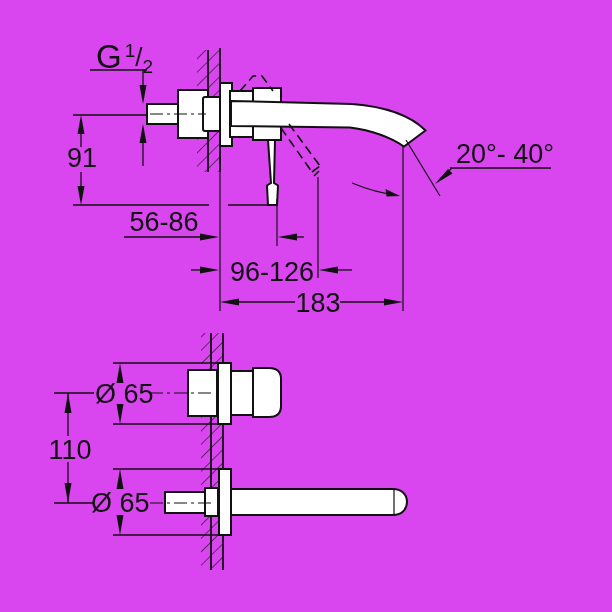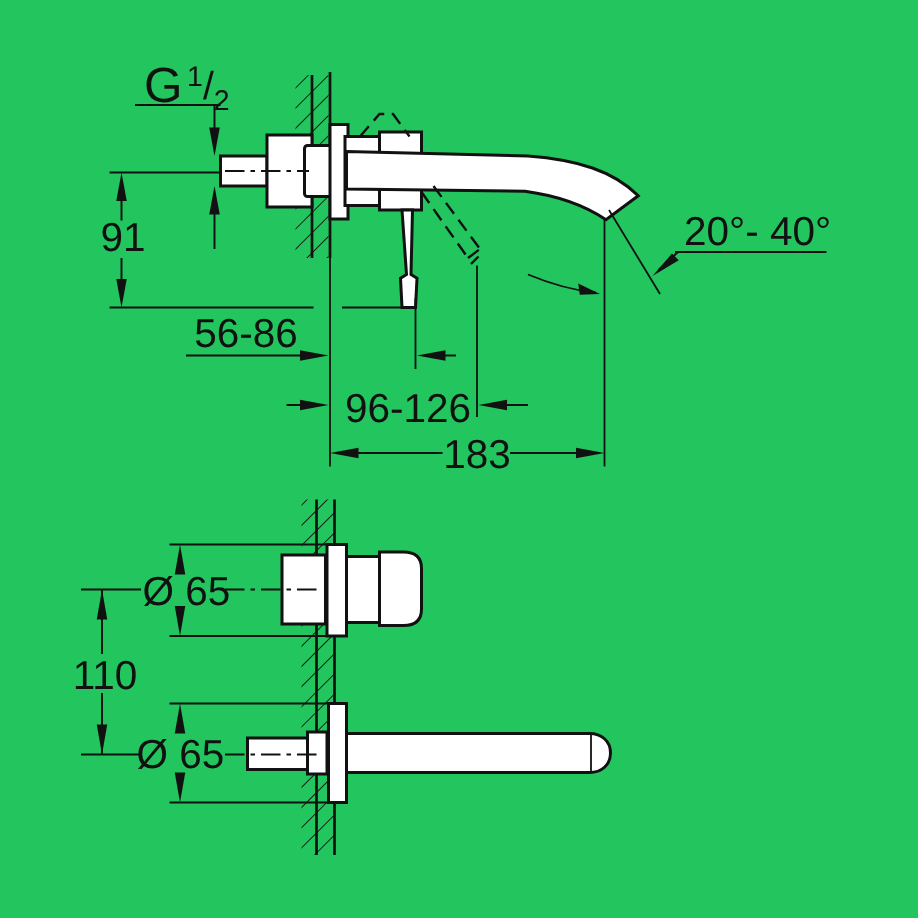--- a/index.html
+++ b/index.html
@@ -1,17 +1,17 @@
 <!DOCTYPE html>
 <html><head>
 <meta charset="utf-8">
 <style>
   html,body{margin:0;padding:0;background:#e8e8e8;}
   .canvas{
-    width:612px;height:612px;background:#22c55e;position:relative;margin:0 auto;
+    width:612px;height:612px;background:#d946ef;position:relative;margin:0 auto;
     font-family:"Liberation Sans", sans-serif;overflow:hidden;
   }
   svg{position:absolute;left:0;top:0;}
   svg text{fill:#111;font-family:"Liberation Sans", sans-serif;}
   .outline{fill:#ffffff;stroke:#111;stroke-width:2;stroke-linejoin:miter;}
   .thin{stroke:#111;stroke-width:1.3;fill:none;}
   .thin2{stroke:#111;stroke-width:1.2;fill:none;}
   .wallline{stroke:#111;stroke-width:1.8;fill:none;}
   .arrow{fill:#111;stroke:none;}
   .dashed{stroke:#111;stroke-width:1.6;fill:none;stroke-dasharray:9 5;}

